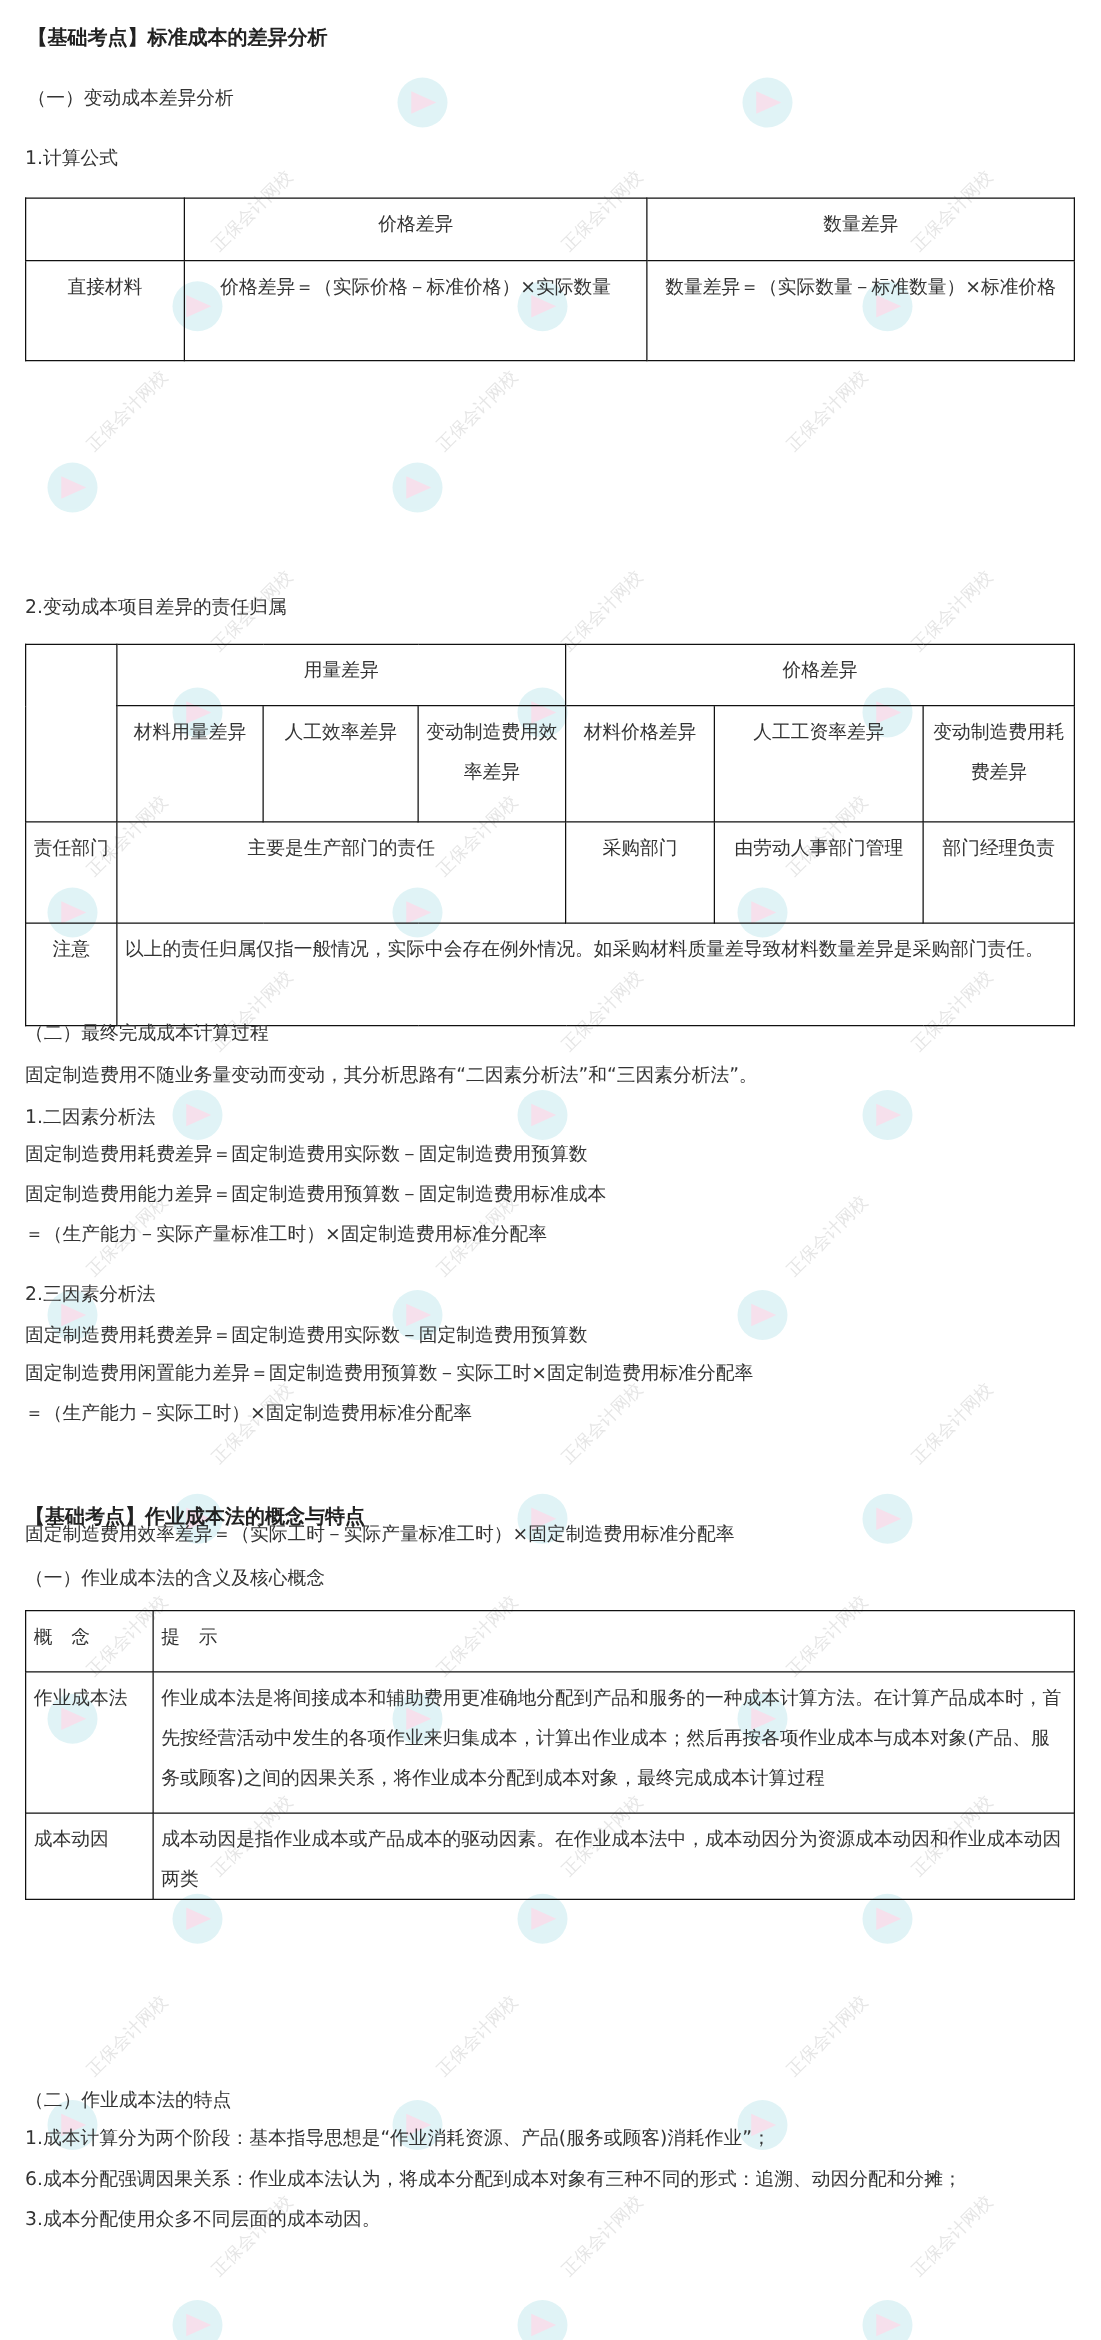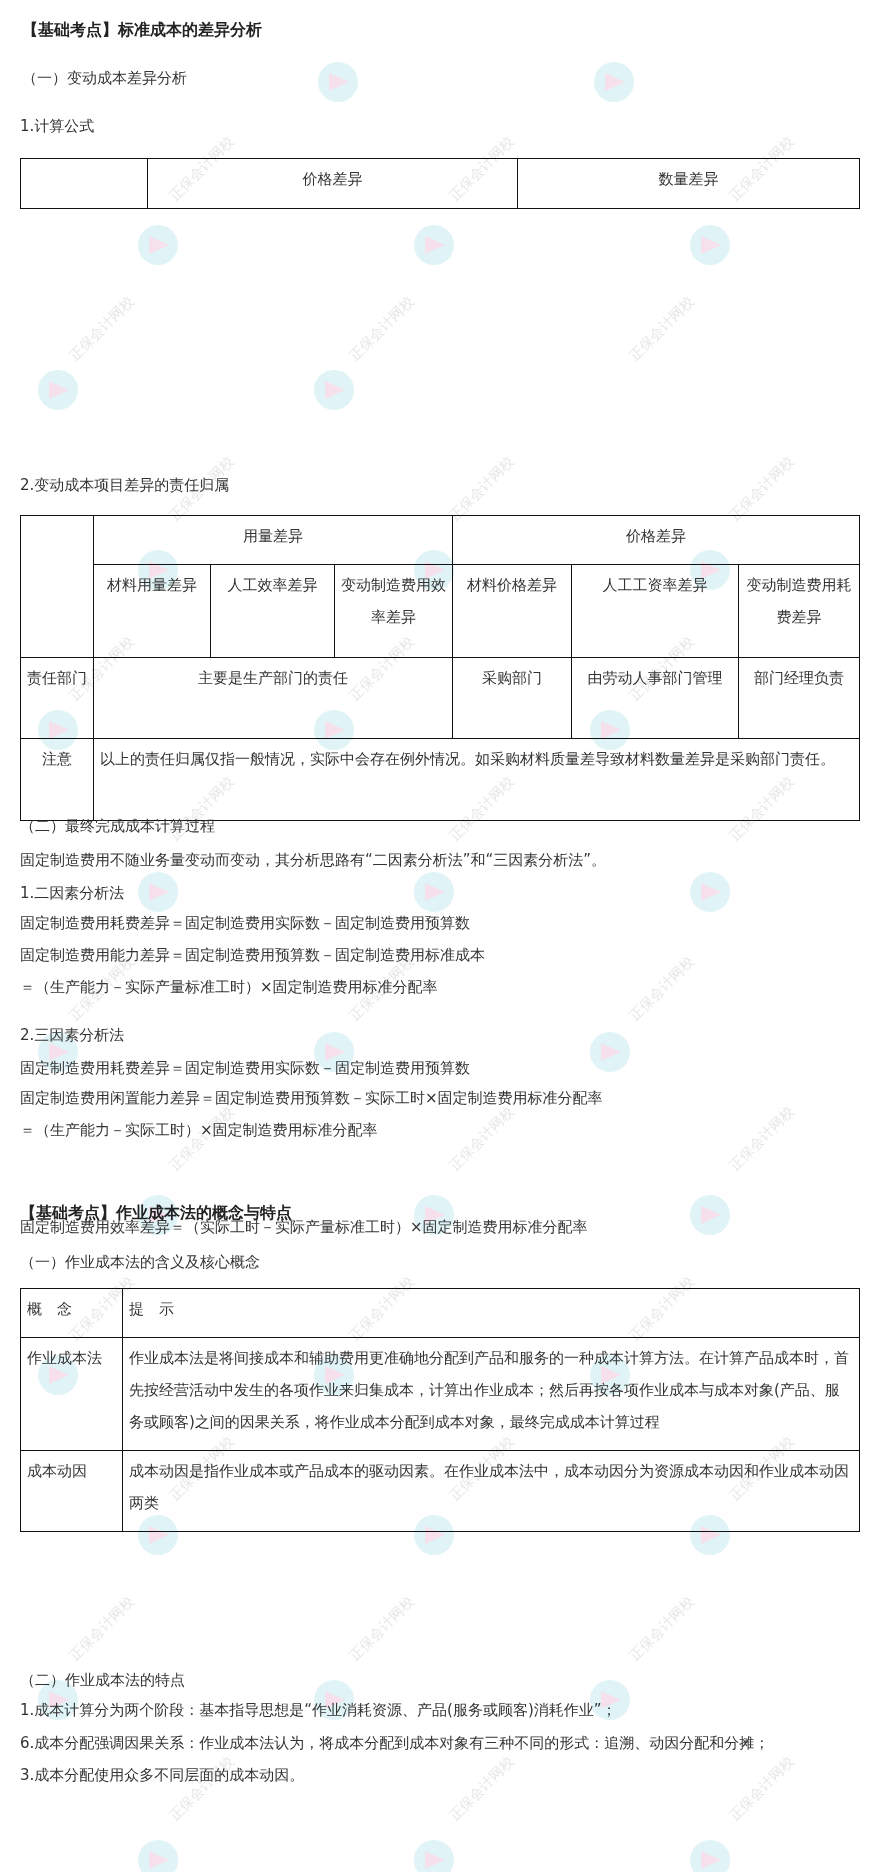--- a/index.html
+++ b/index.html
@@ -101,20 +101,25 @@
         <col style="width:127px">
         <col style="width:370px">
         <col style="width:342px">
       </colgroup>
     <tbody>
         <tr style="height:50px">
       <td></td>
       <td>价格差异</td>
       <td>数量差异</td>
     </tr>
+    <tr style="height:80px">
+      <td>直接材料</td>
+      <td>价格差异＝（实际价格－标准价格）×实际数量</td>
+      <td>数量差异＝（实际数量－标准数量）×标准价格</td>
+    </tr>
   </tbody>
     </table>
 
   <div class="abs" style="left:20px;top:475px">2.变动成本项目差异的责任归属</div>
 
   <table style="left:20px;top:515px;width:839px">
     <colgroup>
       <col style="width:73px">
         <col style="width:117px">
         <col style="width:124px">
@@ -174,21 +179,21 @@
       </colgroup>
     <tbody>
         <tr style="height:49px">
       <td class="left">概　念</td>
       <td class="left">提　示</td>
     </tr>
     <tr style="height:113px">
       <td class="left">作业成本法</td>
       <td class="left">作业成本法是将间接成本和辅助费用更准确地分配到产品和服务的一种成本计算方法。在计算产品成本时，首先按经营活动中发生的各项作业来归集成本，计算出作业成本；然后再按各项作业成本与成本对象(产品、服务或顾客)之间的因果关系，将作业成本分配到成本对象，最终完成成本计算过程</td>
     </tr>
-    <tr style="height:81px">
+    <tr style="height:69px">
       <td class="left">成本动因</td>
       <td class="left">成本动因是指作业成本或产品成本的驱动因素。在作业成本法中，成本动因分为资源成本动因和作业成本动因两类</td>
     </tr>
   </tbody>
     </table>
 
   <div class="abs" style="left:20px;top:1670px">（二）作业成本法的特点</div>
   <div class="abs" style="left:20px;top:1700px">1.成本计算分为两个阶段：基本指导思想是“作业消耗资源、产品(服务或顾客)消耗作业”；</div>
   <div class="abs" style="left:20px;top:1733px">6.成本分配强调因果关系：作业成本法认为，将成本分配到成本对象有三种不同的形式：追溯、动因分配和分摊；</div>
   <div class="abs" style="left:20px;top:1765px">3.成本分配使用众多不同层面的成本动因。</div>

